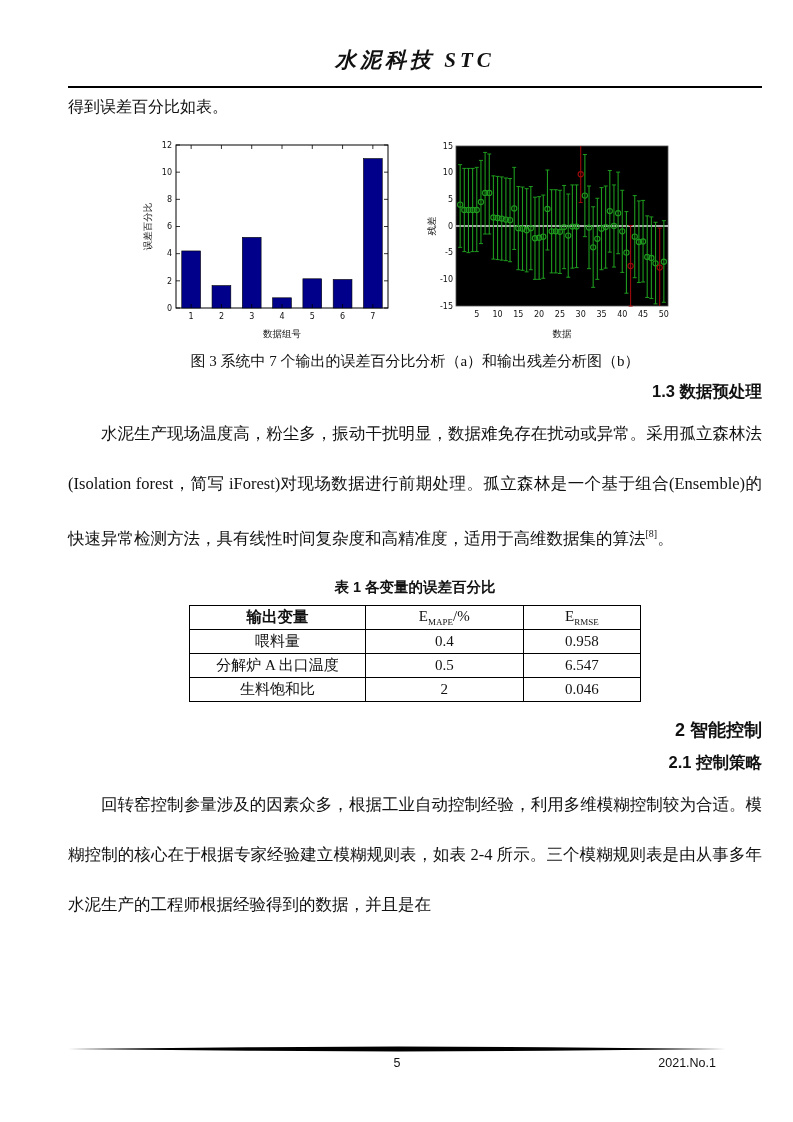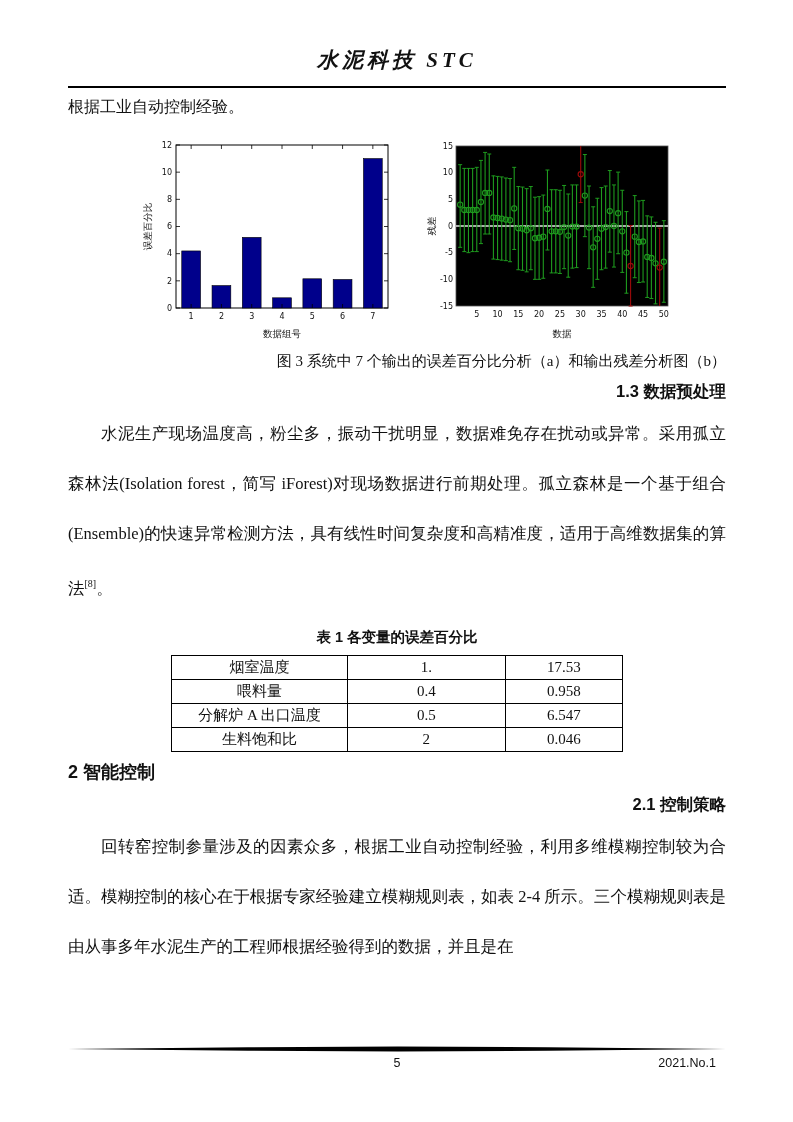--- a/index.html
+++ b/index.html
@@ -5,42 +5,42 @@
   * { margin:0; padding:0; box-sizing:border-box; }
   html,body { background:#fff; }
   .page {
     position:relative;
     width:793px; height:1122px;
     background:#fff;
     font-family:"Liberation Serif","DejaVu Serif",serif;
     color:#111;
     overflow:hidden;
   }
-  .content { padding:0 67px 0 68px; }
+  .content { padding:0 31px 0 68px; }
   .journal-header {
     text-align:center;
     font-size:21px;
     font-weight:bold;
     letter-spacing:4px;
     padding-top:46px;
     font-style:italic;
   }
   .header-rule {
     margin-top:12px;
     border-bottom:2px solid #000;
   }
   .intro { font-size:16px; line-height:30px; margin-top:4px; text-align:justify; }
   .figure-row {
     display:flex; align-items:flex-end;
     margin-top:16px; margin-left:72px; gap:28px;
   }
   .fig-caption {
-    text-align:right; font-size:15px; margin-top:12px;
-  }
-  h2.sec { font-family:"Liberation Sans","DejaVu Sans",sans-serif; font-size:18px; margin-top:8px; }
+    text-align:center; font-size:15px; margin-top:12px;
+  }
+  h2.sec { font-family:"Liberation Sans","DejaVu Sans",sans-serif; font-size:18px; margin-top:16px;text-align:right; }
   h3.sec { font-family:"Liberation Sans","DejaVu Sans",sans-serif; font-size:16.5px; margin-top:10px;text-align:right; }
   .para {
     font-size:16.5px; line-height:50px; text-align:justify;
     text-indent:2em; margin-top:6px;
   }
   sup.cite { font-size:10px; vertical-align:super; }
   .tbl-caption {
     text-align:center; font-weight:bold; font-size:14.5px;
     font-family:"Liberation Sans","DejaVu Sans",sans-serif;
     margin-top:14px;
@@ -76,21 +76,21 @@
 </style>
 </head>
 <body>
 
 <div class="page">
   <div class="content">
 
     <div class="journal-header">水泥科技 STC</div>
     <div class="header-rule"></div>
 
-    <p class="intro">根据工业自动控制经验。</p>
+    <p class="intro">得到误差百分比如表。</p>
 
     <div class="figure-row">
       <svg class="chart" id="bar-chart" width="258" height="202" viewBox="0 0 258 202">
           <rect x="36" y="7" width="212" height="163" fill="#ffffff" stroke="#000" stroke-width="1"></rect>
           <line x1="36" y1="170" x2="40" y2="170" stroke="#000" stroke-width="0.8"></line>
           <line x1="244" y1="170" x2="248" y2="170" stroke="#000" stroke-width="0.8"></line>
           <text x="32" y="172.8" font-size="8" text-anchor="end" fill="#111" font-family="&quot;DejaVu Sans&quot;,&quot;Liberation Sans&quot;,sans-serif">0</text>
           <line x1="36" y1="142.83333333333334" x2="40" y2="142.83333333333334" stroke="#000" stroke-width="0.8"></line>
           <line x1="244" y1="142.83333333333334" x2="248" y2="142.83333333333334" stroke="#000" stroke-width="0.8"></line>
           <text x="32" y="145.63333333333335" font-size="8" text-anchor="end" fill="#111" font-family="&quot;DejaVu Sans&quot;,&quot;Liberation Sans&quot;,sans-serif">2</text>
@@ -372,24 +372,24 @@
 
     <div class="tbl-caption">表 1 各变量的误差百分比</div>
 
     <table class="data-table">
       <colgroup>
           <col class="col-var">
           <col class="col-mape">
           <col class="col-rmse">
         </colgroup>
       <tbody>
-      <tr>
-        <td>烟室温度</td>
-        <td>1.</td>
-        <td>17.53</td>
+          <tr>
+        <th class="var">输出变量</th>
+        <th><span>E</span><sub>MAPE</sub><span>/%</span></th>
+        <th><span>E</span><sub>RMSE</sub></th>
       </tr>
       <tr>
         <td>喂料量</td>
         <td>0.4</td>
         <td>0.958</td>
       </tr>
       <tr>
         <td>分解炉 A 出口温度</td>
         <td>0.5</td>
         <td>6.547</td>

